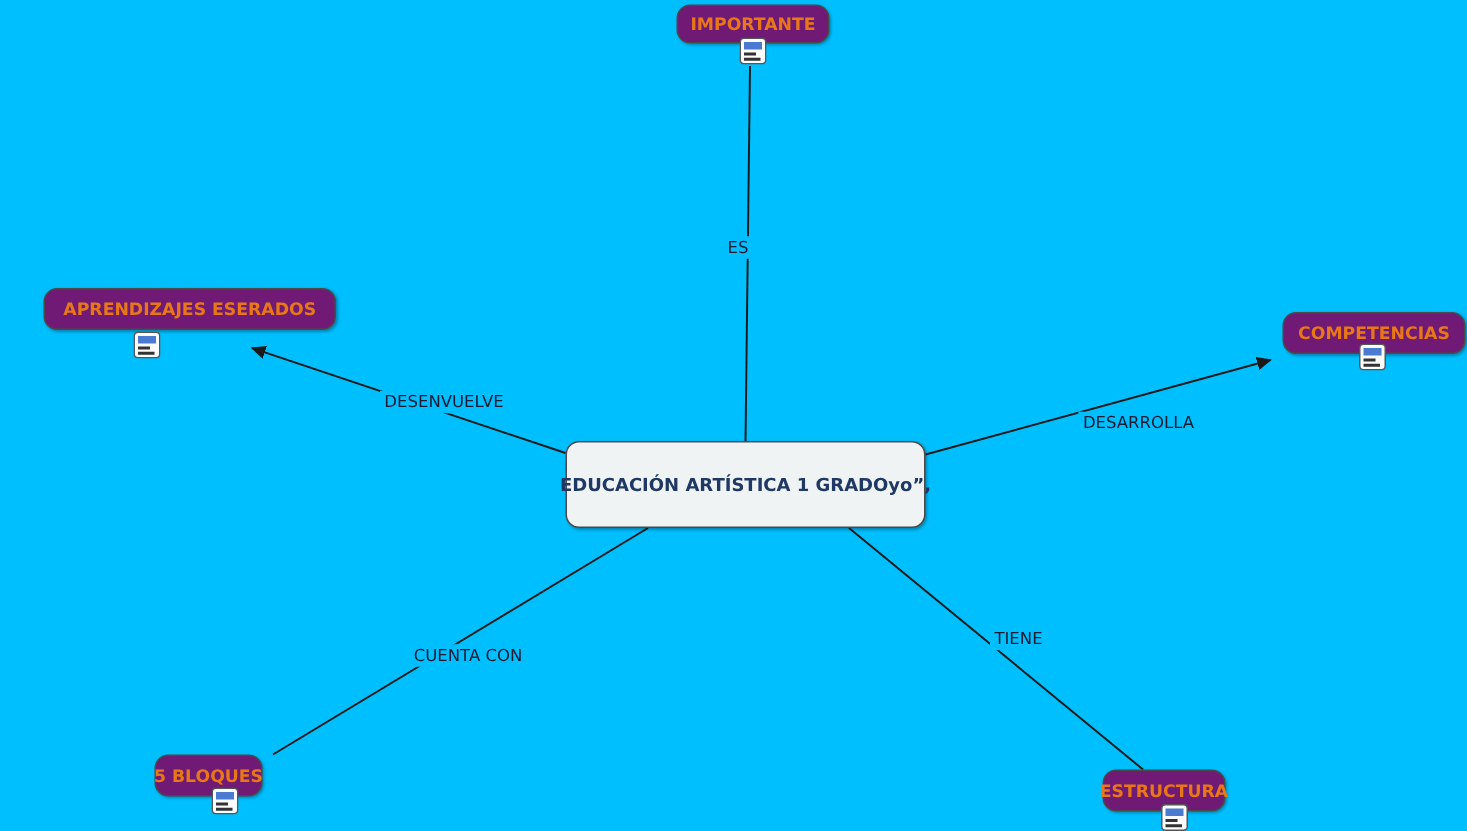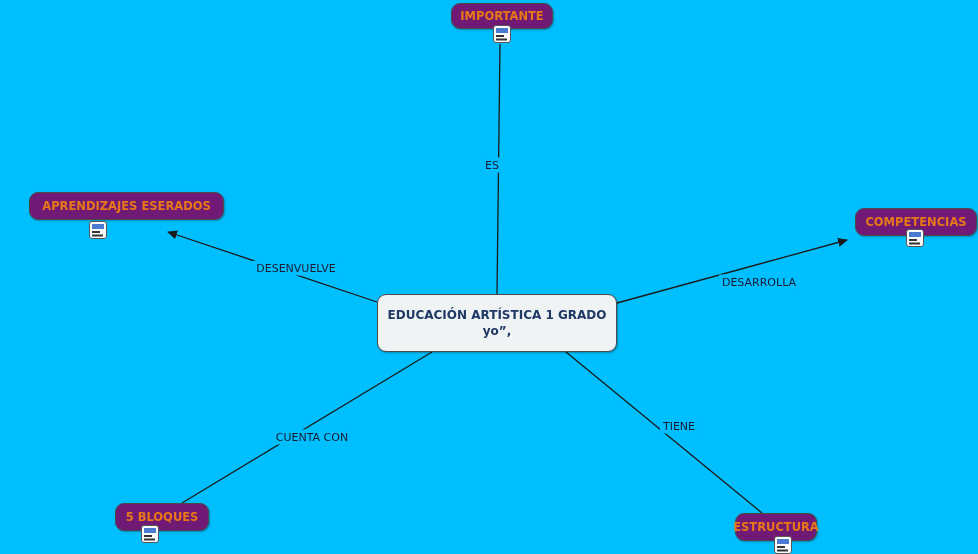--- a/index.html
+++ b/index.html
@@ -29,27 +29,27 @@
   .node-label {
     font-weight: bold;
     font-size: 11.5px;
     color: #E87817;
     white-space: nowrap;
     padding: 0 8px;
   }
   #node-importante   { left: 451px; top: 3px;   width: 102px; height: 26px; }
   #node-aprendizajes { left: 1px;   top: 192px; width: 195px; height: 28px; margin-left: 28px; }
   #node-competencias { left: 855px; top: 208px; width: 122px; height: 28px; }
-  #node-bloques      { left: 115px; top: 503px; width: 94px;  height: 28px; }
+  #node-bloques      { left: 103px; top: 503px; width: 72px;  height: 28px; }
   #node-estructura   { left: 735px; top: 513px; width: 82px;  height: 28px; }
 
   #node-central {
     left: 377px; top: 294px; width: 240px; height: 58px;
     background: #EFF3F4;
-    flex-direction: column;
+    flex-direction: row;
     text-align: center;
   }
   .central-line {
     font-weight: bold;
     font-size: 12px;
     line-height: 16px;
     color: #1F3864;
     white-space: nowrap;
   }
 

